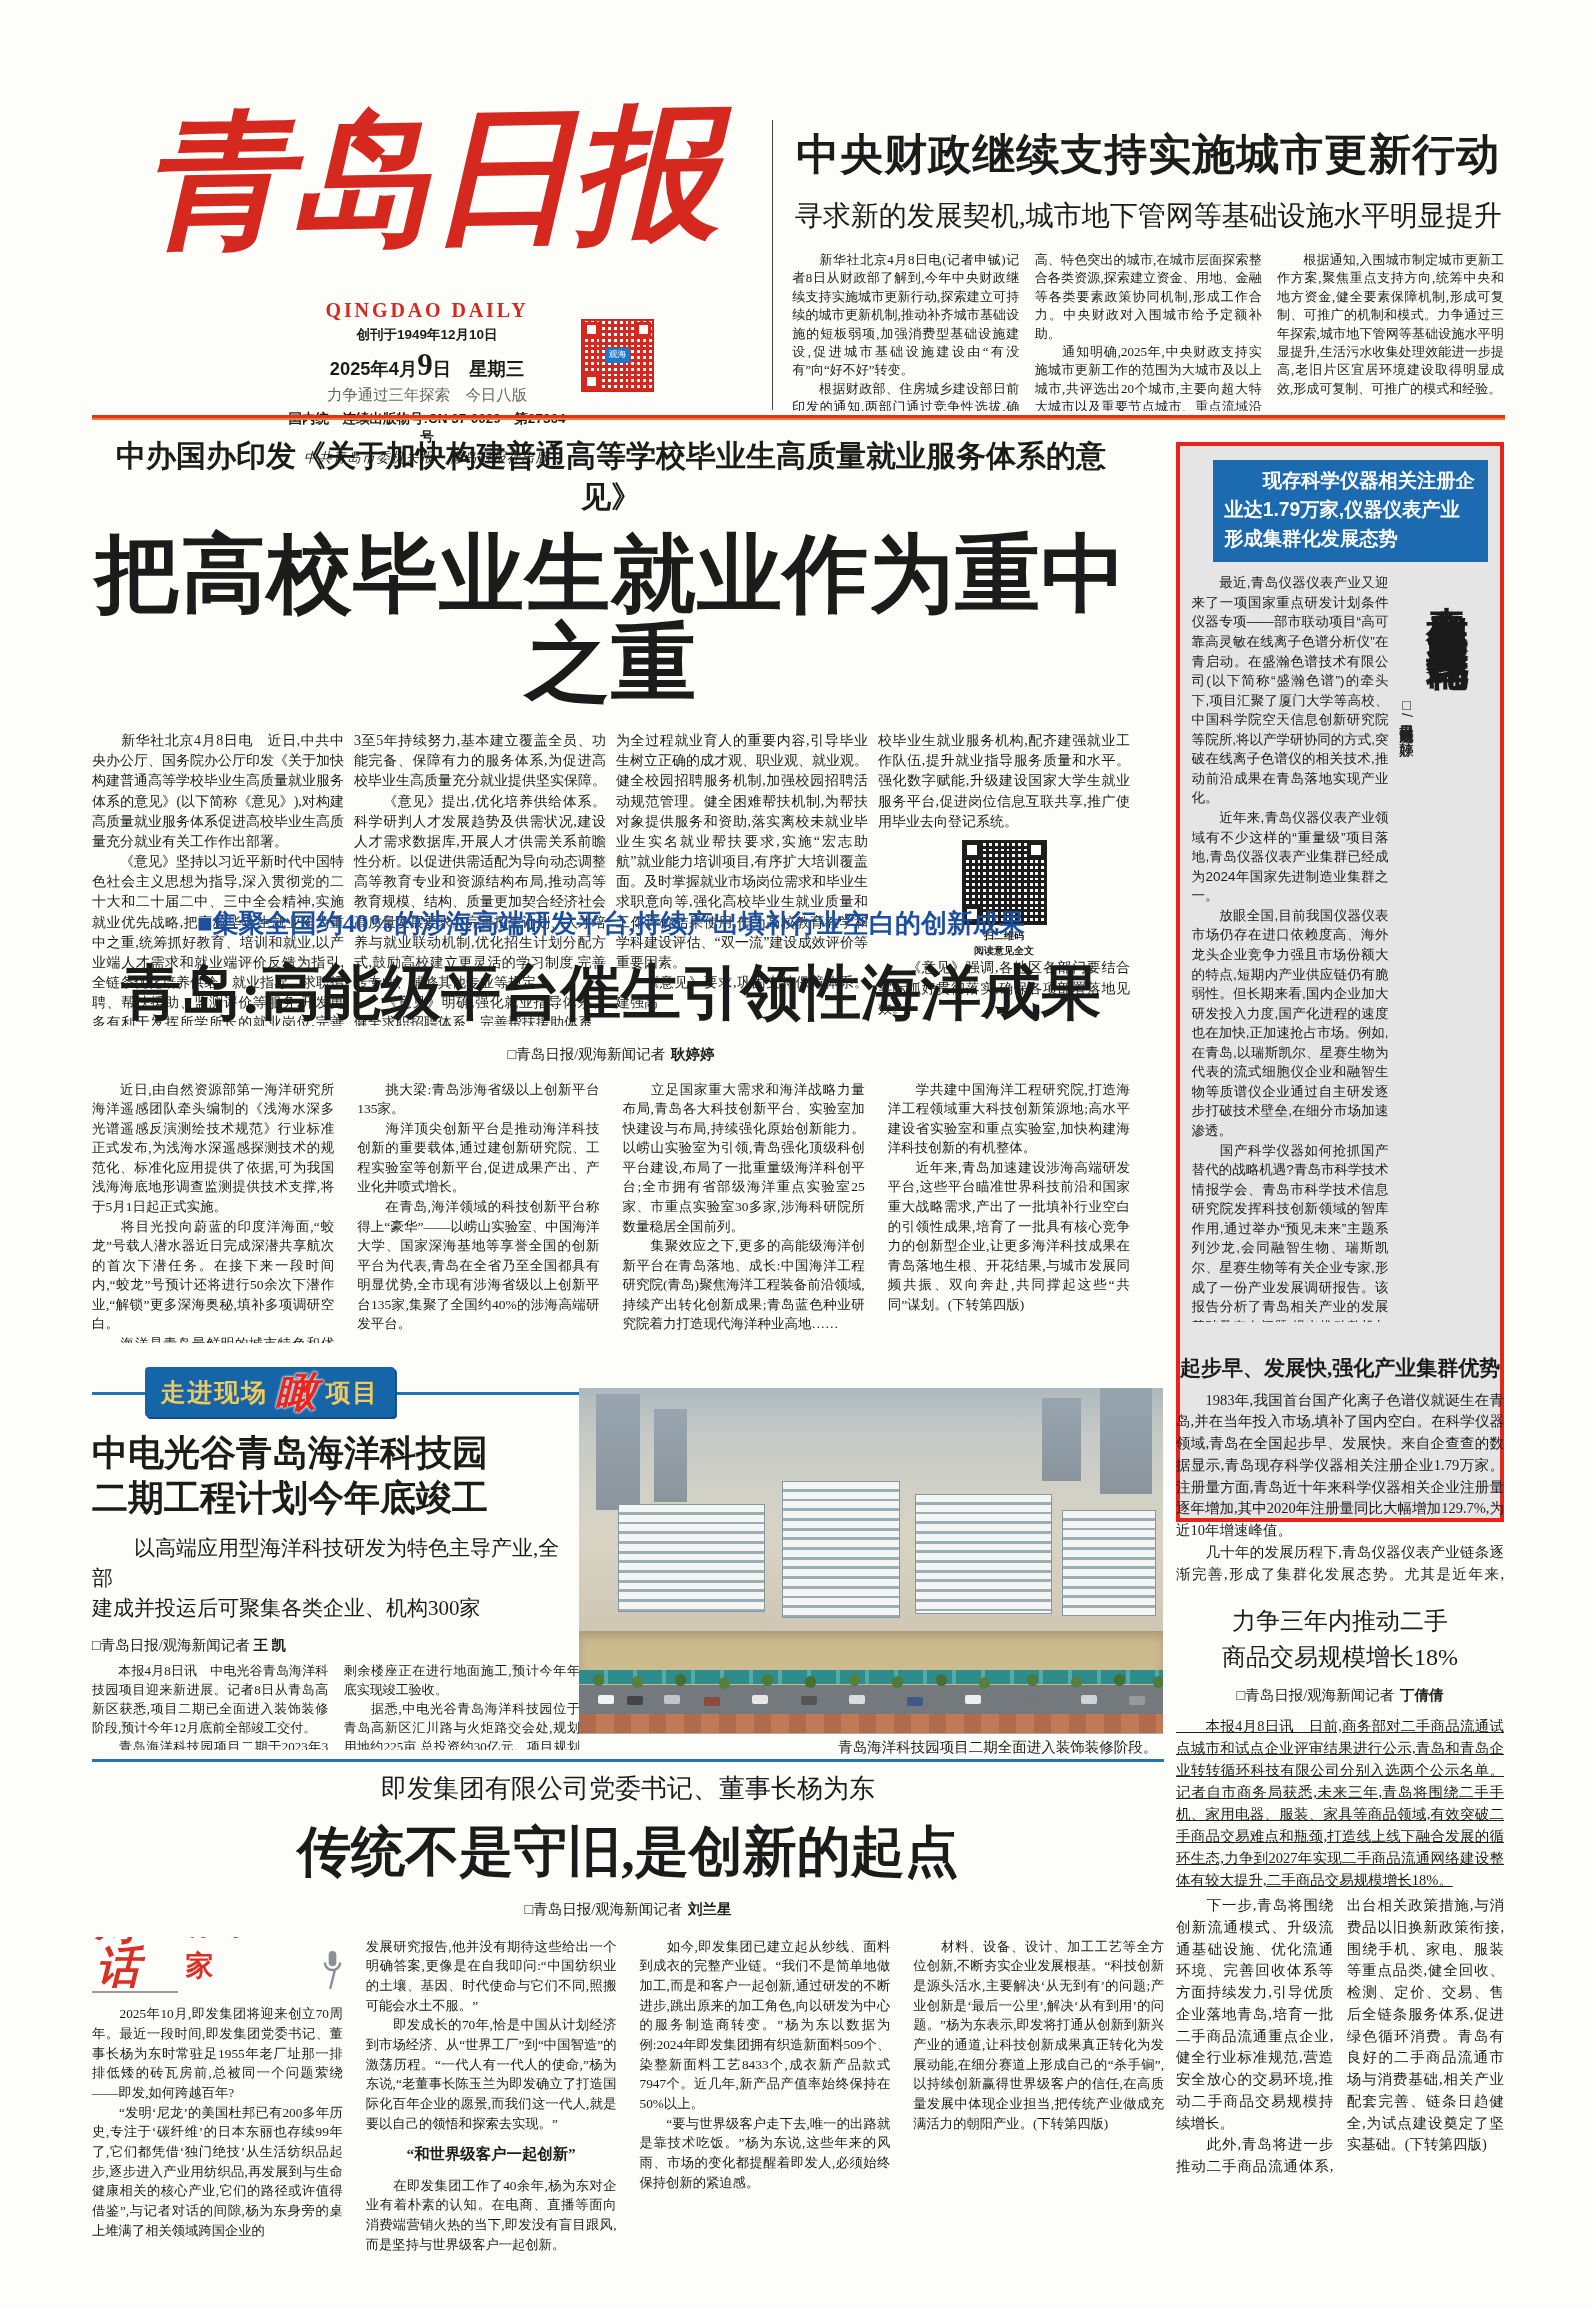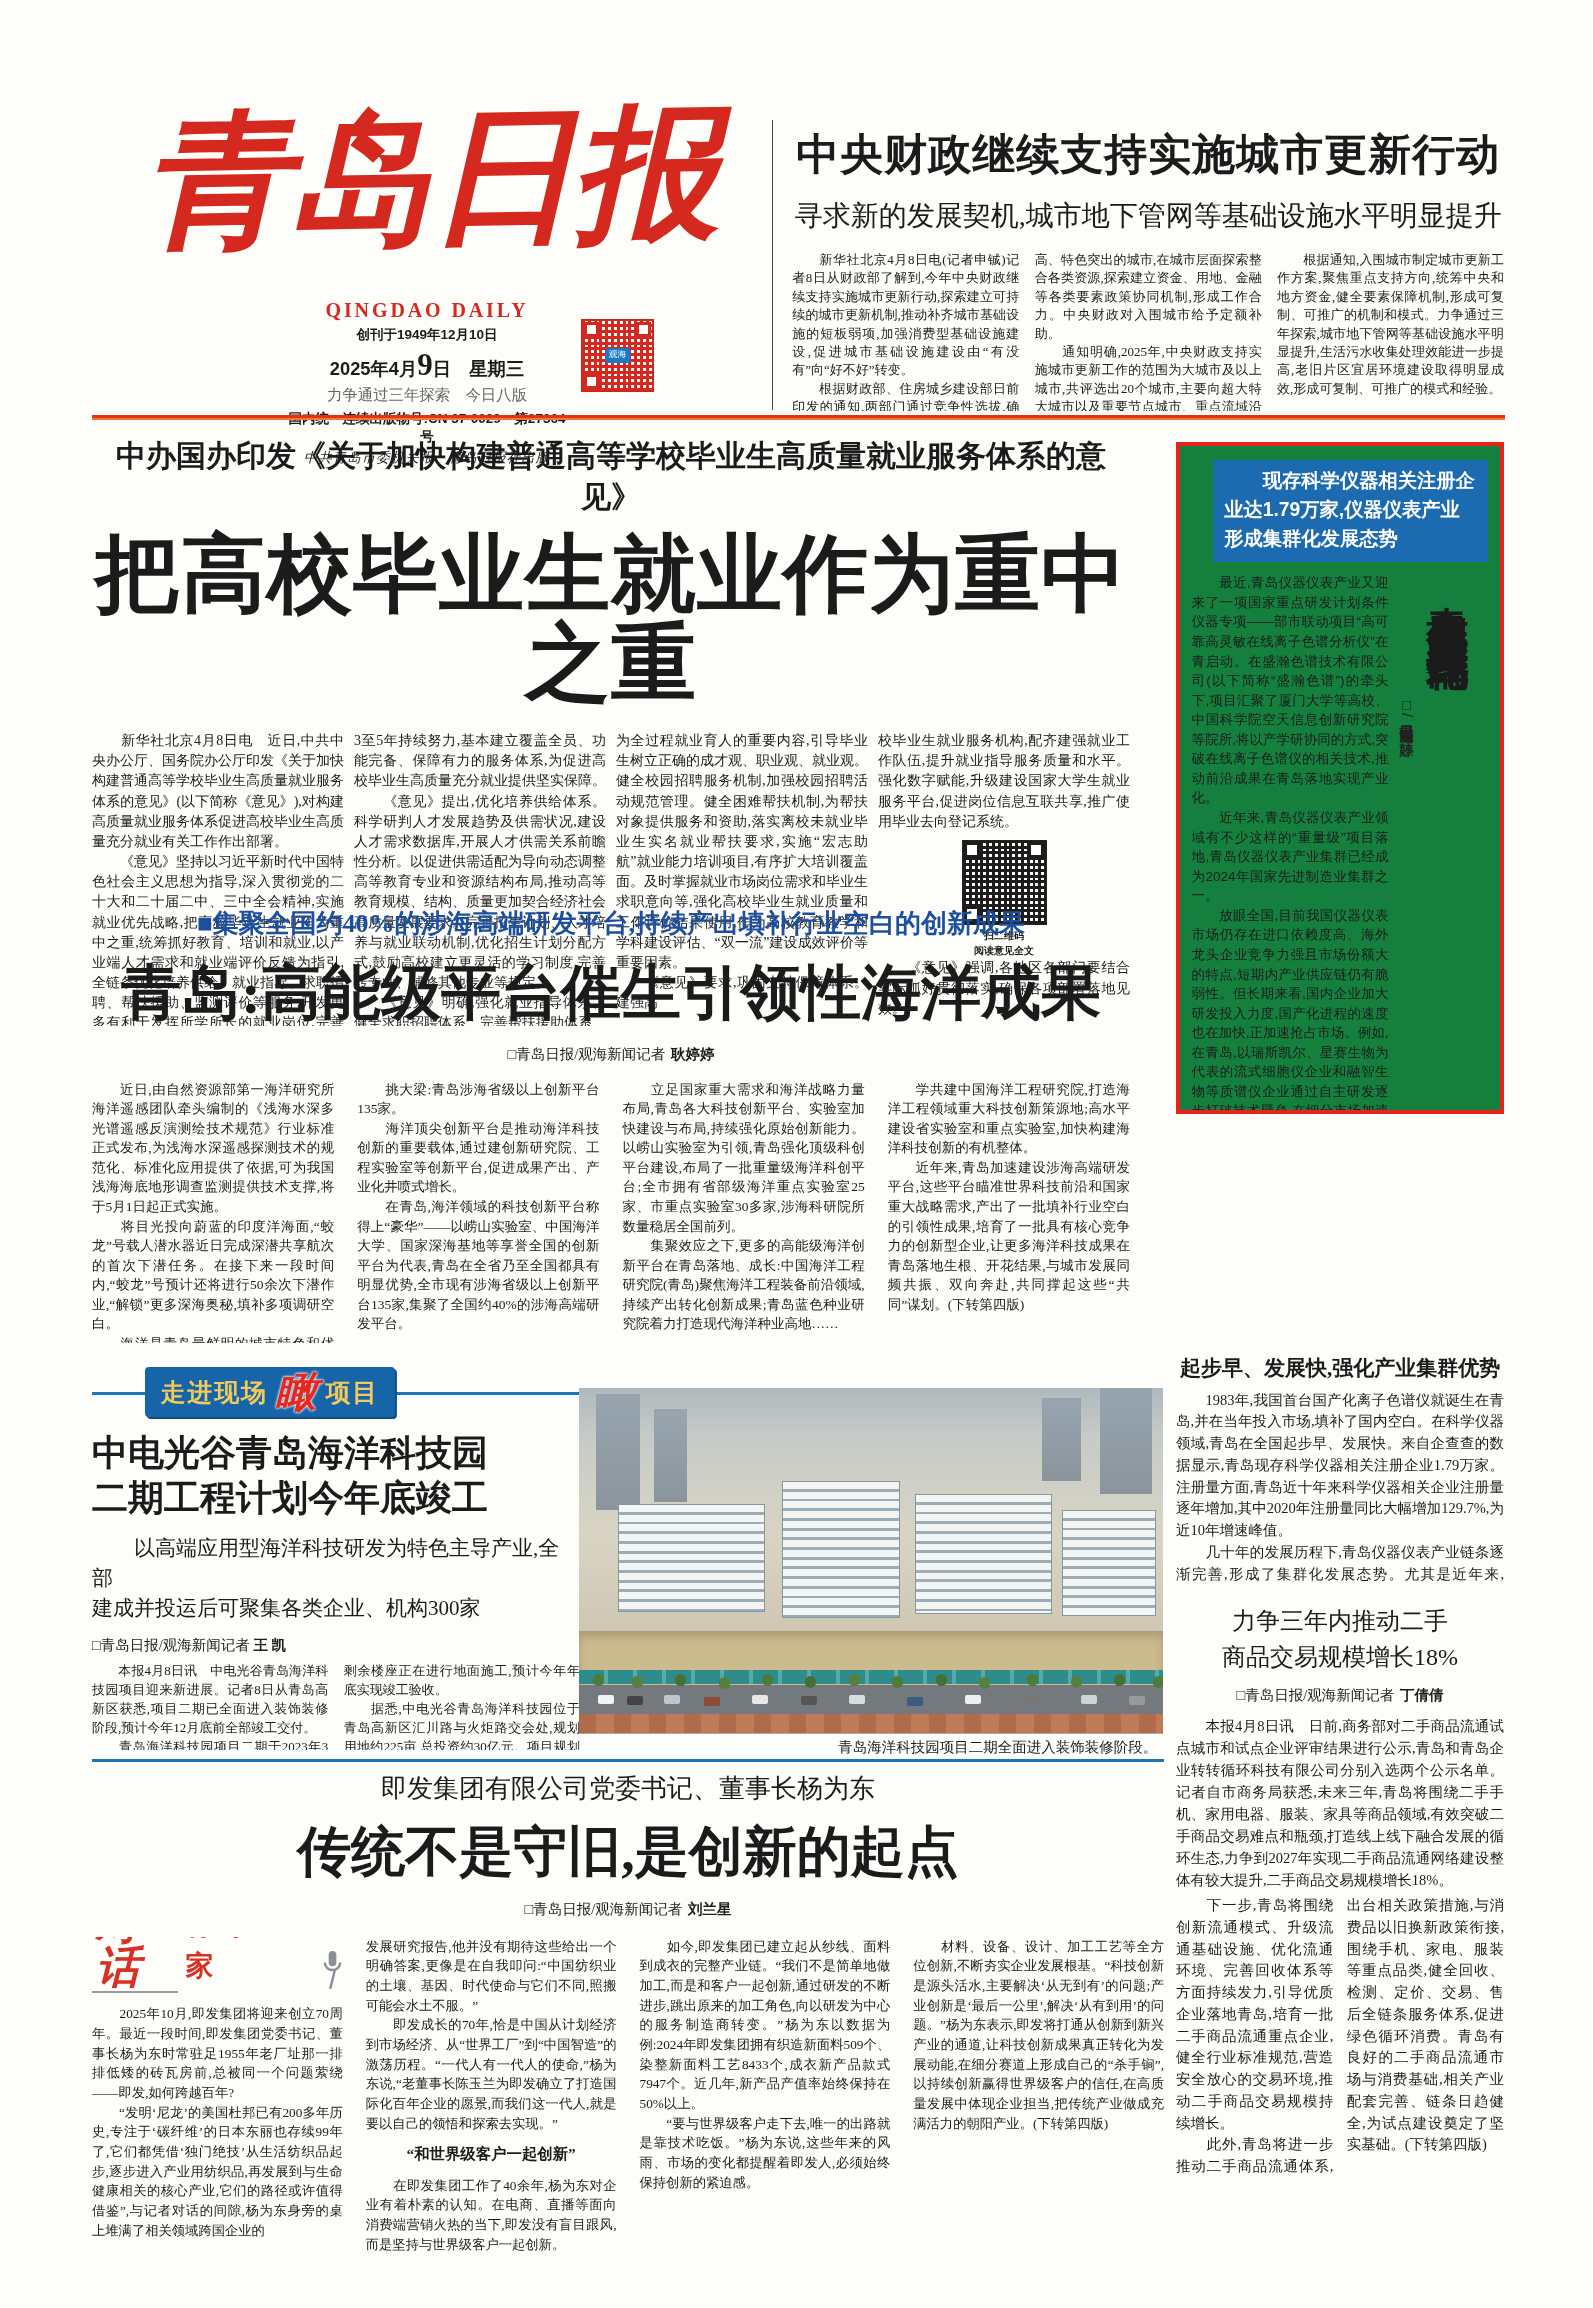--- a/index.html
+++ b/index.html
@@ -56,39 +56,39 @@
   
   .ocean{left:92px;top:906px;width:1038px;height:448px;}
   .ocean-kicker{text-align:center;font-size:26px;font-weight:bold;color:#1d4f9e;}
   .ocean-head{text-align:center;font-size:60px;font-weight:900;margin-top:11.6px;}
   .byline{text-align:center;font-size:14.5px;margin-top:11.6px;}
   .byline b{margin-left:5.8px;}
   .ocean-cols{display:flex;gap:23px;margin-top:15.4px;height:263px;overflow:hidden;}
   .ocean-cols .col{flex:1;font-size:13.5px;line-height:1.45;}
 
   
-  .side-box{left:1176px;top:442px;width:328px;height:672px;border:4.8px solid #e8231a;box-sizing:border-box;
-            padding:13.5px 11.6px 7.7px;background:#15803d;overflow:hidden;}
+  .side-box{left:1176px;top:442px;width:328px;height:1080px;border:4.8px solid #e8231a;box-sizing:border-box;
+            padding:13.5px 11.6px 7.7px;background:#e5e5e5;overflow:hidden;}
   .side-blue{margin-left:21px;background:#1c6ab0;color:#fff;font-size:19.3px;font-weight:bold;
              line-height:1.5;padding:7.7px 11.6px;white-space:pre-line;}
   .side-flex{display:flex;margin-top:11.6px;height:749px;overflow:hidden;}
   .side-body{width:197px;font-size:13.5px;line-height:1.45;}
   .side-byline{writing-mode:vertical-rl;font-size:14.5px;margin-top:124px;height:415px;width:27px;color:#222;}
   .side-vhead{writing-mode:vertical-rl;font-size:42px;font-weight:900;letter-spacing:2.9px;
               font-family:"Liberation Serif","DejaVu Serif",serif;width:56px;height:100%;margin-left:3.9px;}
 
   .cluster{left:1176px;top:1354px;width:328px;height:232px;overflow:hidden;}
   .cluster h3{margin:0;text-align:center;font-size:21px;font-weight:900;}
   .cluster .body-text{font-size:14.5px;line-height:1.5;margin-top:7.7px;}
 
   .hand{left:1176px;top:1593px;width:328px;height:710px;overflow:hidden;}
   .hand h1{margin:0;font-size:30px;font-weight:900;text-align:center;line-height:1.4;white-space:pre-line;}
   .hand h2{margin:9.7px 0 0;font-size:24px;font-weight:400;text-align:center;line-height:1.5;white-space:pre-line;}
   .hand .byline{margin-top:11.6px;}
-  .hand-lead{font-size:14.5px;line-height:1.52;margin-top:9.7px;}
+  .hand-lead{font-size:14.5px;line-height:1.52;margin-top:9.7px;text-decoration:underline;}
   .hand-cols{column-count:2;column-gap:13.5px;font-size:14.5px;line-height:1.5;margin-top:3.9px;height:290px;overflow:hidden;}
 
   
   .park-line{left:92px;top:1392px;width:488px;height:2.9px;background:#1f76b4;}
   .park-badge{left:145px;top:1367px;height:50px;background:#1565a8;border-radius:3.9px;display:flex;
               align-items:center;padding:0 15.4px;gap:7.7px;box-shadow:1.9px 1.9px 0 #0d4d85;}
   .pb-gold{color:#f2c95c;font-size:25px;font-weight:900;letter-spacing:1.9px;}
   .pb-kan{color:#e8281e;font-size:42px;font-weight:900;font-style:italic;
           font-family:"DejaVu Serif",serif;text-shadow:0 0 2.9px #fff,0 0 2.9px #fff;line-height:1;}
   .park-text{left:92px;top:1431px;width:488px;height:319px;overflow:hidden;}

